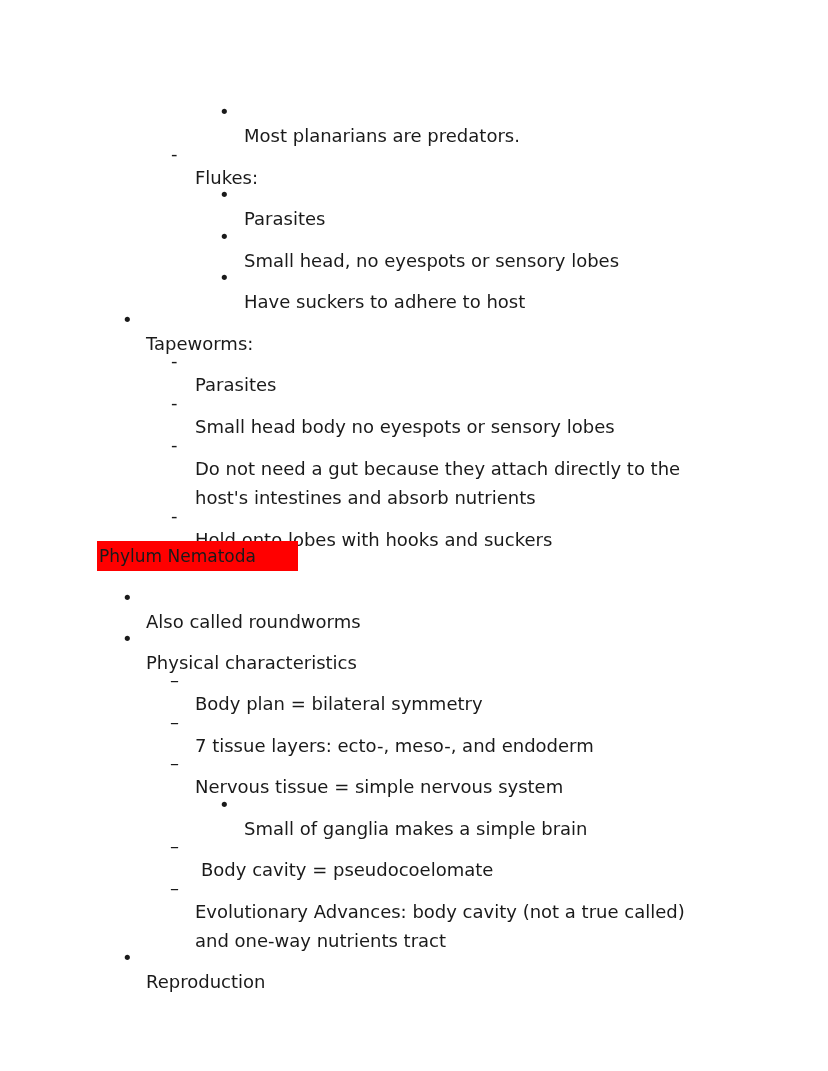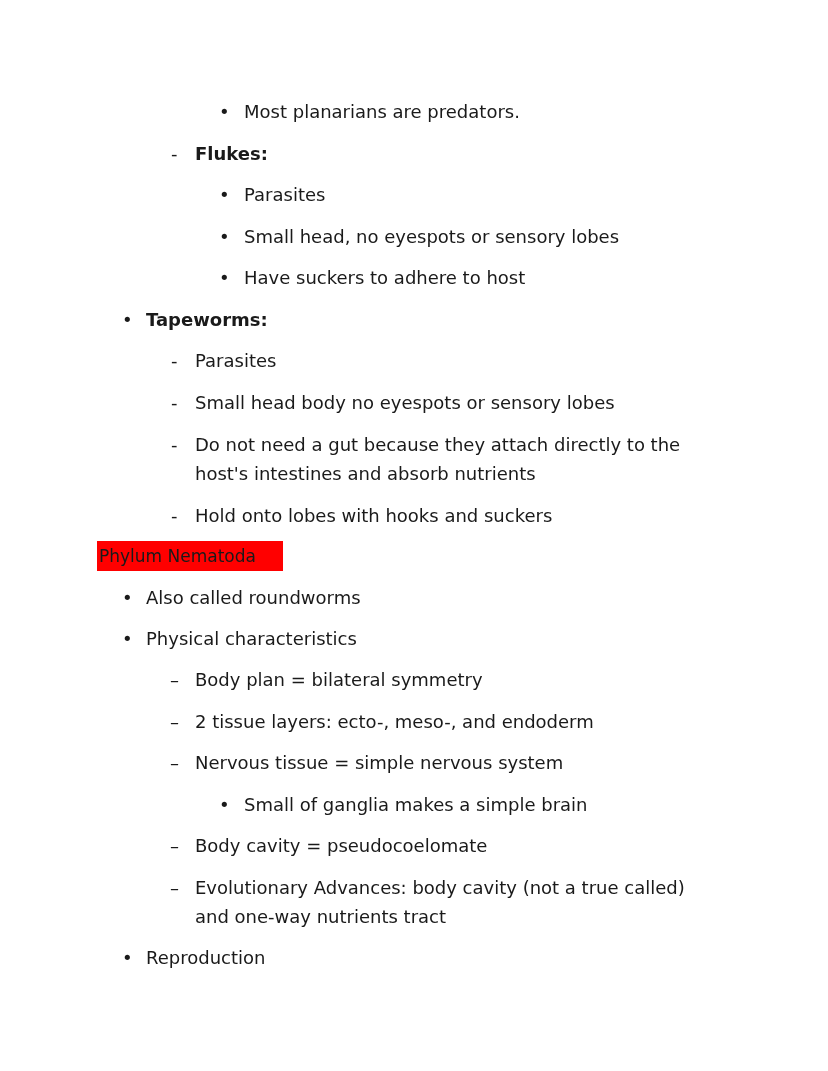--- a/index.html
+++ b/index.html
@@ -1,23 +1,23 @@
 <!DOCTYPE html>
 <html><head>
   <meta charset="utf-8">
   <style>
     html, body { margin: 0; padding: 0; background: #ffffff; }
     body {
       width: 828px; height: 1071px; position: relative; overflow: hidden;
       font-family: "DejaVu Sans", sans-serif; color: #1a1a1a;
     }
-    .line { position: absolute; font-size: 18px; line-height: 29px; white-space: nowrap; }
+    .line { position: absolute; font-size: 18px; line-height: 29px; white-space: nowrap; margin-top: 24px; }
     .marker { position: absolute; font-size: 18px; line-height: 29px; }
-    .bold { font-weight: bold; }
-    .highlight { position: absolute; left: 97px; top: 541px; width: 186px; height: 30px; background: #ff0000; }
+    .bold { font-weight: normal; }
+    .highlight { position: absolute; left: 97px; top: 541px; width: 201px; height: 30px; background: #ff0000; }
     .highlight span { position: absolute; left: 2px; top: 0; font-size: 17px; line-height: 30px; color: #1a1a1a; white-space: nowrap; }
   </style>
 </head>
 <body>
 
 <div>
 
   <span class="marker" style="left:219px;top:97px">•</span>
   <span class="line" style="left:244px;top:97px">Most planarians are predators.</span>
 
@@ -56,30 +56,30 @@
   <span class="marker" style="left:122px;top:583px">•</span>
   <span class="line" style="left:146px;top:583px">Also called roundworms</span>
 
   <span class="marker" style="left:122px;top:624px">•</span>
   <span class="line" style="left:146px;top:624px">Physical characteristics</span>
 
   <span class="marker" style="left:170px;top:665px">–</span>
   <span class="line" style="left:195px;top:665px">Body plan = bilateral symmetry</span>
 
   <span class="marker" style="left:170px;top:707px">–</span>
-  <span class="line" style="left:195px;top:707px">2 tissue layers: ecto-, meso-, and endoderm</span>
+  <span class="line" style="left:195px;top:707px">7 tissue layers: ecto-, meso-, and endoderm</span>
 
   <span class="marker" style="left:170px;top:748px">–</span>
   <span class="line" style="left:195px;top:748px">Nervous tissue = simple nervous system</span>
 
   <span class="marker" style="left:219px;top:790px">•</span>
   <span class="line" style="left:244px;top:790px">Small of ganglia makes a simple brain</span>
 
   <span class="marker" style="left:170px;top:831px">–</span>
-  <span class="line" style="left:195px;top:831px">Body cavity = pseudocoelomate</span>
+  <span class="line" style="left:201px;top:831px">Body cavity = pseudocoelomate</span>
 
   <span class="marker" style="left:170px;top:873px">–</span>
   <span class="line" style="left:195px;top:873px">Evolutionary Advances: body cavity (not a true called)</span>
   <span class="line" style="left:195px;top:902px">and one-way nutrients tract</span>
 
   <span class="marker" style="left:122px;top:943px">•</span>
   <span class="line" style="left:146px;top:943px">Reproduction</span>
 
 </div>
 

